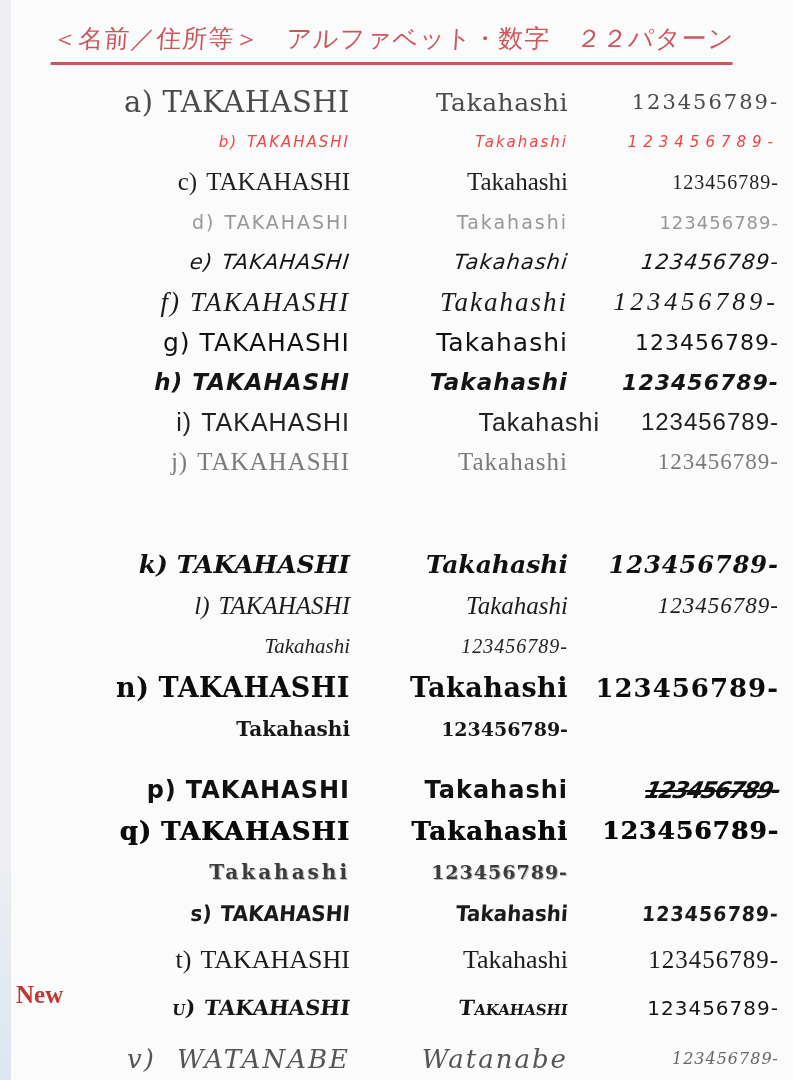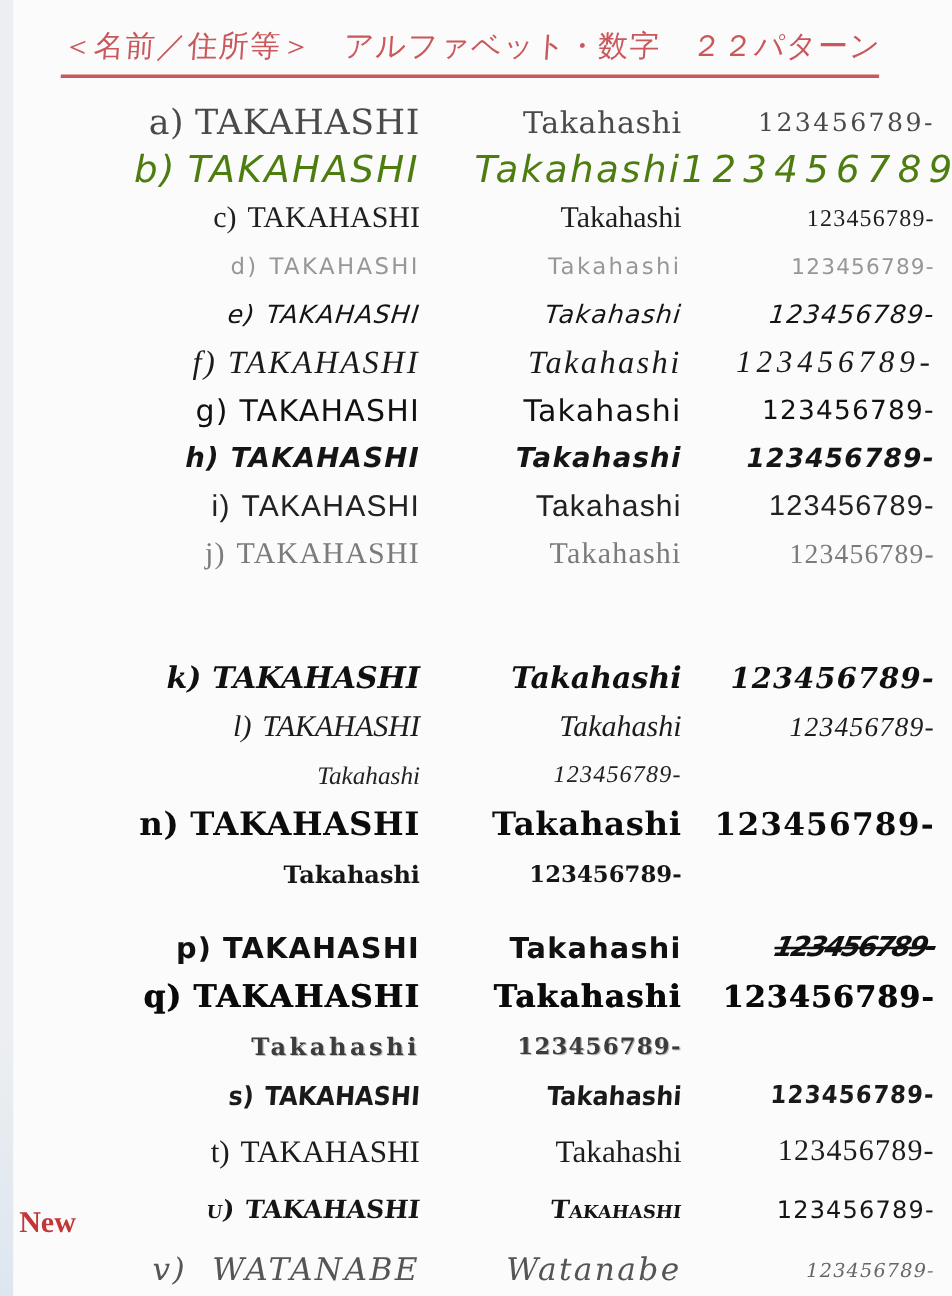--- a/index.html
+++ b/index.html
@@ -21,42 +21,42 @@
   .row{display:grid;grid-template-columns:292px 218px 1fr;align-items:center;height:40px;text-align:right;}
   .block2 .row{height:41px;}
   .row span{display:inline-block;white-space:nowrap;}
   .lbl{margin-right:9px;}
   .c3{letter-spacing:1px;}
 
   
   .row-a{font-family:"DejaVu Serif",serif;font-size:29px;color:#4a4a4a;letter-spacing:.5px;}
   .row-a .c2{font-size:25px;} .row-a .c3{font-size:21px;letter-spacing:2px;}
 
-  .row-b{font-family:"DejaVu Sans",sans-serif;font-style:italic;font-size:31px;color:#4d7c0f;letter-spacing:2px;}
+  .row-b{font-family:"DejaVu Sans",sans-serif;font-style:italic;font-size:15px;color:#ef4444;letter-spacing:2px;}
   .row-b .c3{letter-spacing:6px;}
 
   .row-c{font-family:"Liberation Serif",serif;font-size:25px;color:#1f1f1f;}
   .row-c .c3{font-size:20px;}
 
   .row-d{font-family:"DejaVu Sans",sans-serif;font-size:19px;color:#979797;letter-spacing:2px;}
   .row-d .c3{font-size:18px;}
 
   .row-e{font-family:"DejaVu Sans",sans-serif;font-style:italic;font-size:21px;color:#141414;letter-spacing:1px;}
   .row-e .c1,.row-e .c2,.row-e .c3{transform:skewX(-6deg);}
 
   .row-f{font-family:"Liberation Serif",serif;font-style:italic;font-size:27px;color:#1a1a1a;letter-spacing:2px;}
   .row-f .c3{letter-spacing:4px;font-size:26px;}
 
   .row-g{font-family:"DejaVu Sans",sans-serif;font-size:25px;color:#111;letter-spacing:1px;}
   .row-g .c3{font-size:22px;}
 
   .row-h{font-family:"DejaVu Sans",sans-serif;font-style:italic;font-weight:bold;font-size:23px;color:#151515;letter-spacing:1px;}
   .row-h .c3{font-size:22px;}
 
-  .row-i{font-family:"Liberation Sans",sans-serif;font-size:25px;color:#222;letter-spacing:1px;}
+  .row-i{font-family:"Liberation Sans",sans-serif;font-size:25px;color:#222;letter-spacing:1px;gap:32px;}
   .row-i .c3{font-size:24px;}
 
   .row-j{font-family:"Liberation Serif",serif;font-size:25px;color:#7b7b7b;letter-spacing:1px;}
   .row-j .c3{font-size:23px;}
 
   .row-k{font-family:"DejaVu Serif",serif;font-weight:bold;font-style:italic;font-size:25px;color:#101010;}
   .row-k .c3{font-size:24px;}
 
   .row-l{font-family:"Liberation Serif",serif;font-style:italic;font-size:25px;color:#1c1c1c;}
   .row-l .c3{font-size:23px;}
@@ -91,21 +91,21 @@
   .row-u{font-family:"DejaVu Serif",serif;font-variant:small-caps;font-weight:bold;font-size:21px;color:#151515;}
   .row-u{margin-top:7px;}
   .row-u .c1,.row-u .c2{transform:skewX(-6deg);}
   .row-u .c3{font-family:"DejaVu Sans",sans-serif;font-variant:normal;font-weight:normal;font-size:20px;}
 
   .row-v{font-family:"DejaVu Serif",serif;font-style:italic;font-size:26px;color:#555;letter-spacing:2px;}
   .row-v{margin-top:10px;}
   .row-v .c1{text-indent:12px;}
   .row-v .c3{font-size:16px;color:#666;letter-spacing:1px;}
 
-  .new-badge{position:absolute;left:16px;top:1006px;color:#c23636;
+  .new-badge{position:absolute;left:16px;top:981px;color:#c23636;
     font-family:"Liberation Serif",serif;font-weight:bold;font-size:25px;}
 </style>
 </head>
 <body>
 
 <div class="page">
   <div class="page-edge"></div>
 
   <div class="header">
     <span class="header-title">＜名前／住所等＞　アルファベット・数字　２２パターン</span>

